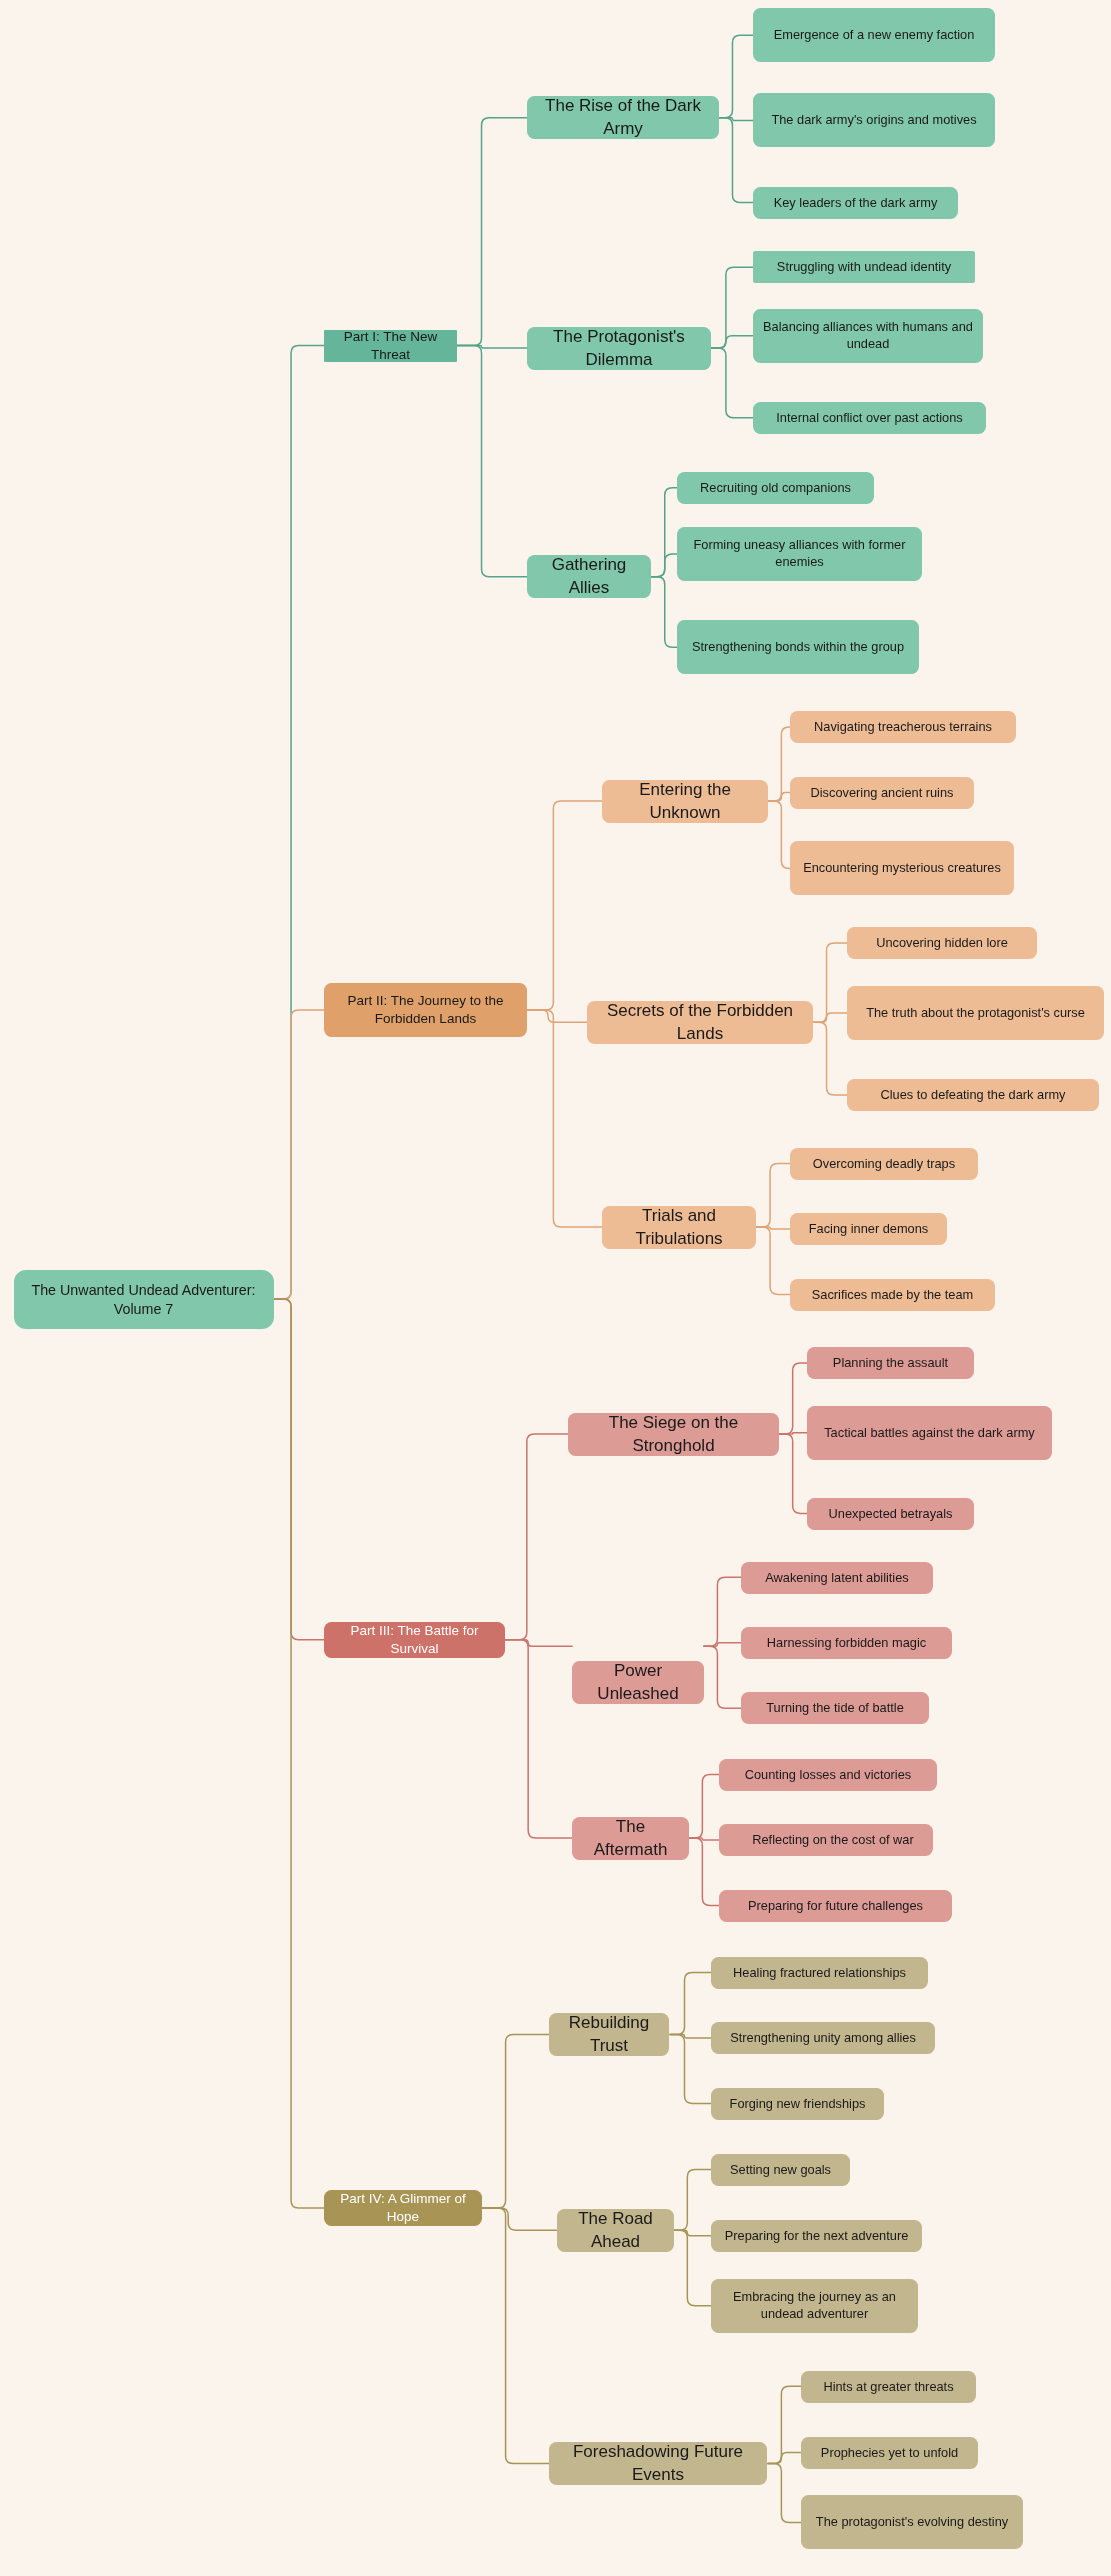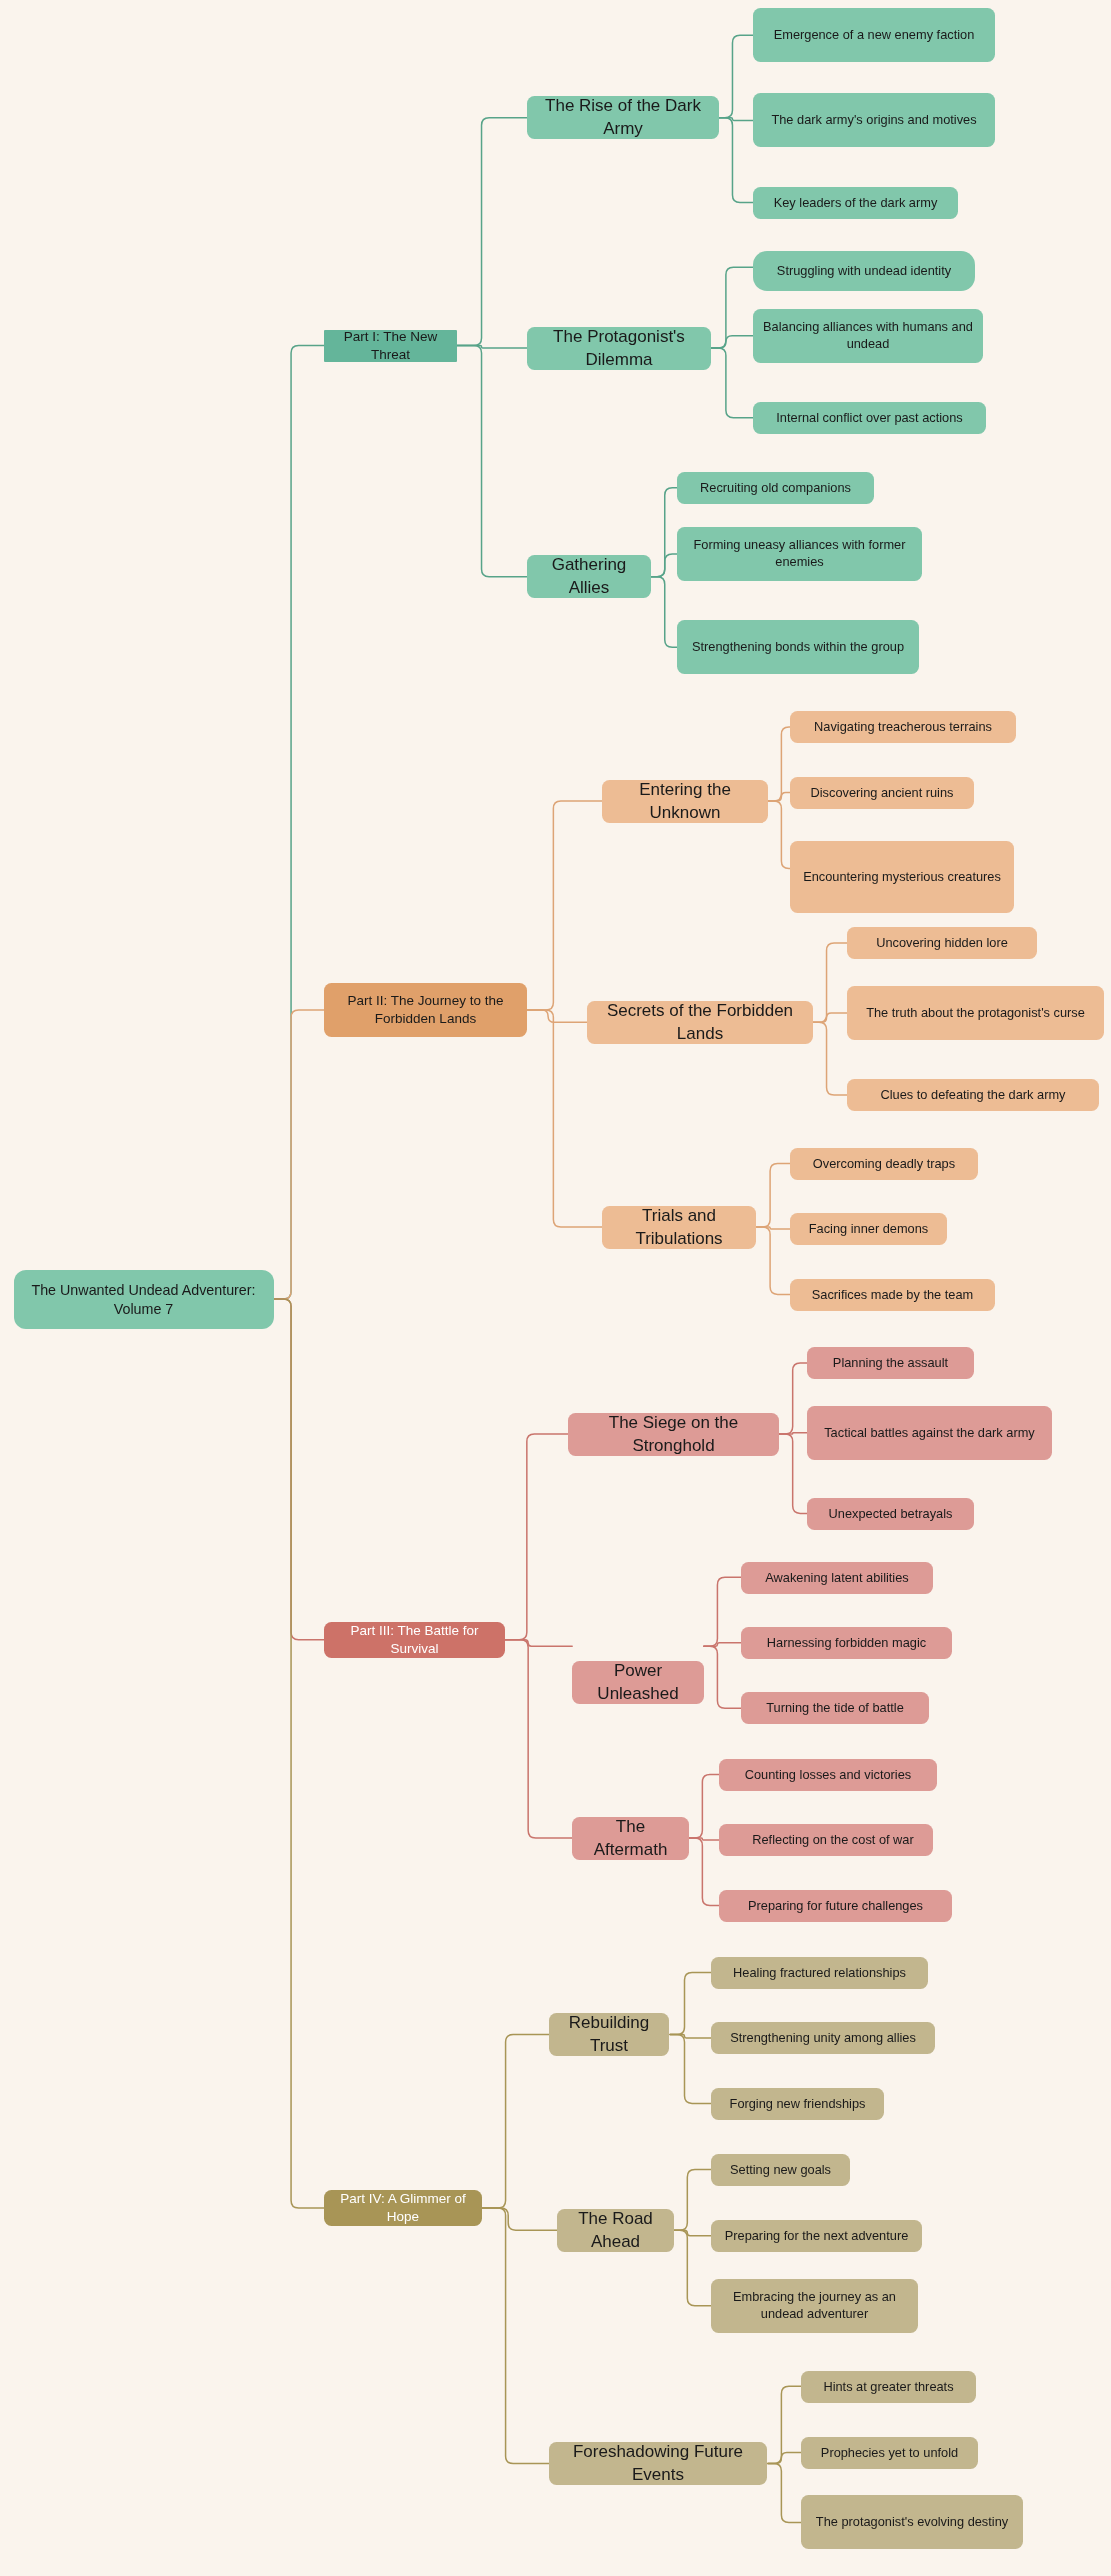--- a/index.html
+++ b/index.html
@@ -88,32 +88,32 @@
       <path d="M 1020 3273.5 L 1028 3273.5 Q 1038 3273.5 1038 3283.5 L 1038 3342 Q 1038 3352 1048 3352 L 1065 3352" fill="none" stroke="#a89556" stroke-width="2" stroke-linecap="round"></path>
     </svg>
   <div id="nodes">
       <div class="node root" style="left: 13.5px; top: 1270px; width: 260px; height: 59px; background: rgb(129, 199, 171); color: rgb(26, 26, 26); border-radius: 12px;">The Unwanted Undead Adventurer: Volume 7</div>
       <div class="node sect" style="left: 324px; top: 330px; width: 133px; height: 32px; background: rgb(100, 181, 154); color: rgb(26, 26, 26); border-radius: 1px;">Part I: The New Threat</div>
       <div class="node topic" style="left: 527px; top: 96px; width: 192px; height: 43px; background: rgb(129, 199, 171); color: rgb(26, 26, 26); border-radius: 7.5px;">The Rise of the Dark Army</div>
       <div class="node leaf" style="left: 753px; top: 8.3px; width: 242px; height: 54px; background: rgb(129, 199, 171); color: rgb(26, 26, 26); border-radius: 7.5px;">Emergence of a new enemy faction</div>
       <div class="node leaf" style="left: 753px; top: 93px; width: 242px; height: 54px; background: rgb(129, 199, 171); color: rgb(26, 26, 26); border-radius: 7.5px;">The dark army's origins and motives</div>
       <div class="node leaf" style="left: 753px; top: 187px; width: 205px; height: 32px; background: rgb(129, 199, 171); color: rgb(26, 26, 26); border-radius: 7.5px;">Key leaders of the dark army</div>
       <div class="node topic" style="left: 527px; top: 327px; width: 184px; height: 43px; background: rgb(129, 199, 171); color: rgb(26, 26, 26); border-radius: 7.5px;">The Protagonist's Dilemma</div>
-      <div class="node leaf" style="left: 753px; top: 251px; width: 222px; height: 40px; background: rgb(129, 199, 171); color: rgb(26, 26, 26); border-radius: 14px;">Struggling with undead identity</div>
+      <div class="node leaf" style="left: 753px; top: 251px; width: 222px; height: 32px; background: rgb(129, 199, 171); color: rgb(26, 26, 26); border-radius: 2px;">Struggling with undead identity</div>
       <div class="node leaf" style="left: 753px; top: 309px; width: 230px; height: 54px; background: rgb(129, 199, 171); color: rgb(26, 26, 26); border-radius: 7.5px;">Balancing alliances with humans and undead</div>
       <div class="node leaf" style="left: 753px; top: 402px; width: 233px; height: 32px; background: rgb(129, 199, 171); color: rgb(26, 26, 26); border-radius: 7.5px;">Internal conflict over past actions</div>
       <div class="node topic" style="left: 527px; top: 555px; width: 124px; height: 43px; background: rgb(129, 199, 171); color: rgb(26, 26, 26); border-radius: 7.5px;">Gathering Allies</div>
       <div class="node leaf" style="left: 677px; top: 472px; width: 197px; height: 32px; background: rgb(129, 199, 171); color: rgb(26, 26, 26); border-radius: 7.5px;">Recruiting old companions</div>
       <div class="node leaf" style="left: 677px; top: 527px; width: 245px; height: 54px; background: rgb(129, 199, 171); color: rgb(26, 26, 26); border-radius: 7.5px;">Forming uneasy alliances with former enemies</div>
       <div class="node leaf" style="left: 677px; top: 620px; width: 242px; height: 54px; background: rgb(129, 199, 171); color: rgb(26, 26, 26); border-radius: 7.5px;">Strengthening bonds within the group</div>
       <div class="node sect" style="left: 324px; top: 983px; width: 203px; height: 54px; background: rgb(224, 160, 106); color: rgb(26, 26, 26); border-radius: 7.5px;">Part II: The Journey to the Forbidden Lands</div>
       <div class="node topic" style="left: 602px; top: 780px; width: 166px; height: 43px; background: rgb(237, 188, 148); color: rgb(26, 26, 26); border-radius: 7.5px;">Entering the Unknown</div>
       <div class="node leaf" style="left: 790px; top: 711px; width: 226px; height: 32px; background: rgb(237, 188, 148); color: rgb(26, 26, 26); border-radius: 7.5px;">Navigating treacherous terrains</div>
       <div class="node leaf" style="left: 790px; top: 777px; width: 184px; height: 32px; background: rgb(237, 188, 148); color: rgb(26, 26, 26); border-radius: 7.5px;">Discovering ancient ruins</div>
-      <div class="node leaf" style="left: 790px; top: 841px; width: 224px; height: 72px; background: rgb(237, 188, 148); color: rgb(26, 26, 26); border-radius: 7.5px;">Encountering mysterious creatures</div>
+      <div class="node leaf" style="left: 790px; top: 841px; width: 224px; height: 54px; background: rgb(237, 188, 148); color: rgb(26, 26, 26); border-radius: 7.5px;">Encountering mysterious creatures</div>
       <div class="node topic" style="left: 587px; top: 1001px; width: 226px; height: 43px; background: rgb(237, 188, 148); color: rgb(26, 26, 26); border-radius: 7.5px;">Secrets of the Forbidden Lands</div>
       <div class="node leaf" style="left: 847px; top: 927px; width: 190px; height: 32px; background: rgb(237, 188, 148); color: rgb(26, 26, 26); border-radius: 7.5px;">Uncovering hidden lore</div>
       <div class="node leaf" style="left: 847px; top: 986px; width: 257px; height: 54px; background: rgb(237, 188, 148); color: rgb(26, 26, 26); border-radius: 7.5px;">The truth about the protagonist's curse</div>
       <div class="node leaf" style="left: 847px; top: 1079px; width: 252px; height: 32px; background: rgb(237, 188, 148); color: rgb(26, 26, 26); border-radius: 7.5px;">Clues to defeating the dark army</div>
       <div class="node topic" style="left: 602px; top: 1206px; width: 154px; height: 43px; background: rgb(237, 188, 148); color: rgb(26, 26, 26); border-radius: 7.5px;">Trials and Tribulations</div>
       <div class="node leaf" style="left: 790px; top: 1148px; width: 188px; height: 32px; background: rgb(237, 188, 148); color: rgb(26, 26, 26); border-radius: 7.5px;">Overcoming deadly traps</div>
       <div class="node leaf" style="left: 790px; top: 1213px; width: 157px; height: 32px; background: rgb(237, 188, 148); color: rgb(26, 26, 26); border-radius: 7.5px;">Facing inner demons</div>
       <div class="node leaf" style="left: 790px; top: 1279px; width: 205px; height: 32px; background: rgb(237, 188, 148); color: rgb(26, 26, 26); border-radius: 7.5px;">Sacrifices made by the team</div>
       <div class="node sect light" style="left: 324px; top: 1622px; width: 181px; height: 36px; background: rgb(205, 114, 104); color: rgb(255, 255, 255); border-radius: 7.5px;">Part III: The Battle for Survival</div>
       <div class="node topic" style="left: 568px; top: 1413px; width: 211px; height: 43px; background: rgb(221, 155, 150); color: rgb(26, 26, 26); border-radius: 7.5px;">The Siege on the Stronghold</div>

